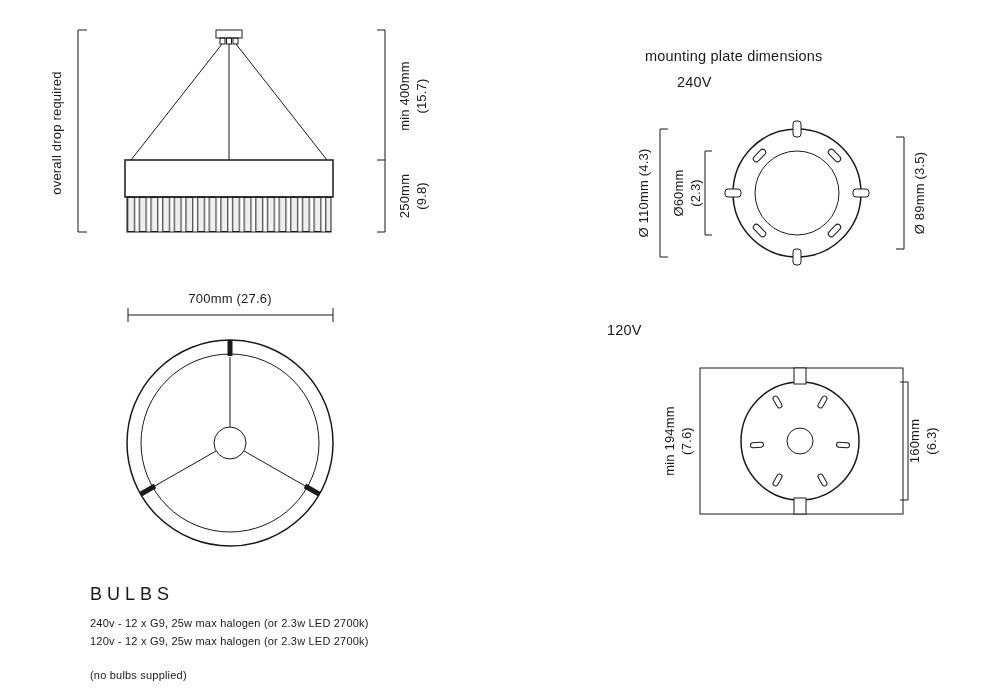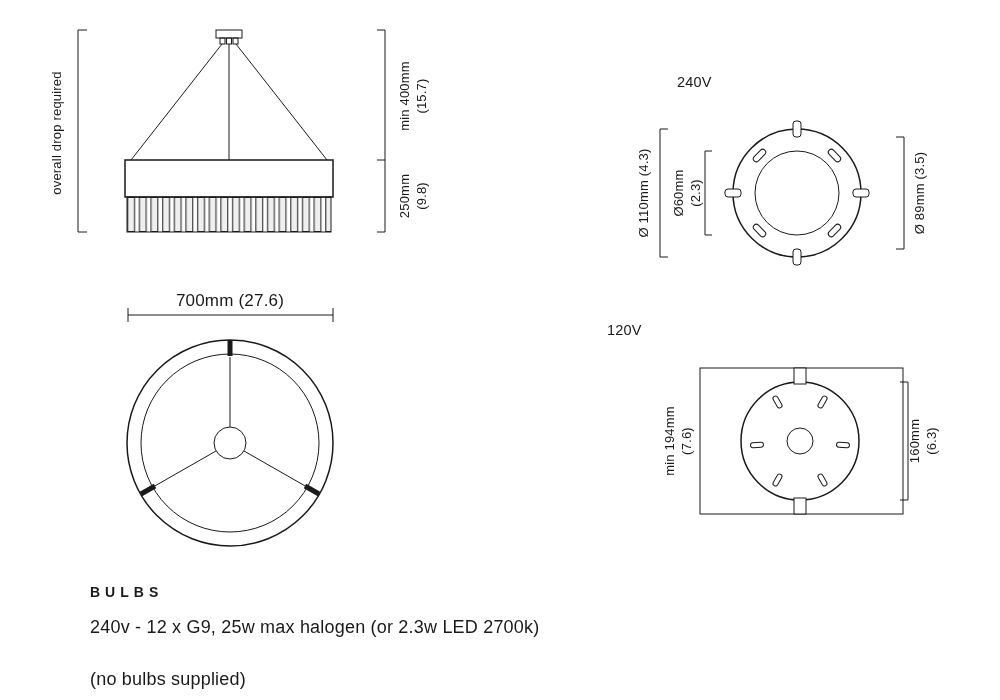--- a/index.html
+++ b/index.html
@@ -1,26 +1,26 @@
 <!DOCTYPE html>
 <html><head>
 <meta charset="utf-8">
 <style>
   * { margin:0; padding:0; box-sizing:border-box; }
   html,body { background:#ffffff; }
   body { font-family:"Liberation Sans", sans-serif; color:#1a1a1a; }
   .canvas { position:relative; width:1000px; height:700px; background:#ffffff; overflow:hidden; }
   .linework { position:absolute; left:0; top:0; }
-  .label { position:absolute; font-size:17px; letter-spacing:.2px; white-space:nowrap; color:#1a1a1a; }
+  .label { position:absolute; font-size:13px; letter-spacing:.2px; white-space:nowrap; color:#1a1a1a; }
   .vlabel { position:absolute; transform:translate(-50%,-50%) rotate(-90deg); text-align:center;
             line-height:1.3; font-size:13px; letter-spacing:.2px; white-space:nowrap; color:#1a1a1a; }
   .center-h { transform:translate(-50%,0); }
   .section-label { font-size:14.5px; }
-  .bulbs-heading { font-size:14px; font-weight:bold; letter-spacing:5px;text-align:center; }
-  .bulbs-line { font-size:18px; letter-spacing:.2px; }
+  .bulbs-heading { font-size:18px; font-weight:normal; letter-spacing:5px;text-align:center; }
+  .bulbs-line { font-size:11px; letter-spacing:.2px; }
 </style>
 </head>
 <body>
 
 <div class="canvas">
 
   <svg class="linework" width="1000" height="700" viewBox="0 0 1000 700">
     <defs>
       <pattern id="rods" x="127" y="197" width="11.65" height="35" patternUnits="userSpaceOnUse">
         <rect x="0.75" y="0.5" width="6.8" height="34" fill="#efefef" stroke="#1a1a1a" stroke-width="1"></rect>
@@ -127,22 +127,24 @@
     <div>(7.6)</div>
   </div>
 
   <div class="vlabel" style="left:924px; top:441px;">
     <div>160mm</div>
     <div>(6.3)</div>
   </div>
 
   <div class="label center-h" style="left:230px; top:291px;">700mm (27.6)</div>
 
+  <div class="label section-label" style="left:645px; top:48px;">mounting plate dimensions</div>
 
   <div class="label section-label" style="left:645px; top:74px;margin-left:32px;">240V</div>
 
   <div class="label section-label" style="left:607px; top:322px;">120V</div>
 
   <div class="label bulbs-heading" style="left:90px; top:584px;">BULBS</div>
   <div class="label bulbs-line" style="left:90px; top:617px;">240v - 12 x G9, 25w max halogen (or 2.3w LED 2700k)</div>
+  <div class="label bulbs-line" style="left:90px; top:635px;">120v - 12 x G9, 25w max halogen (or 2.3w LED 2700k)</div>
   <div class="label bulbs-line" style="left:90px; top:653px;margin-top:16px;">(no bulbs supplied)</div>
 
 </div>
 
 </body></html>

